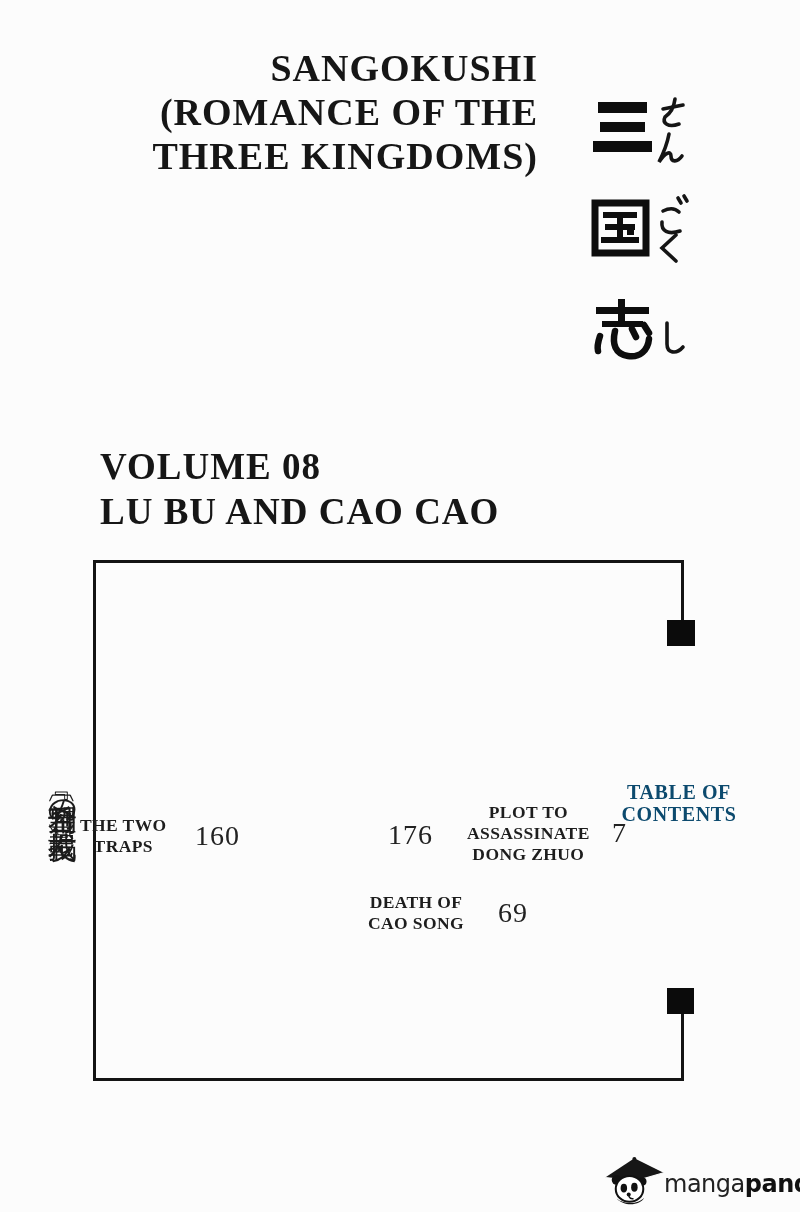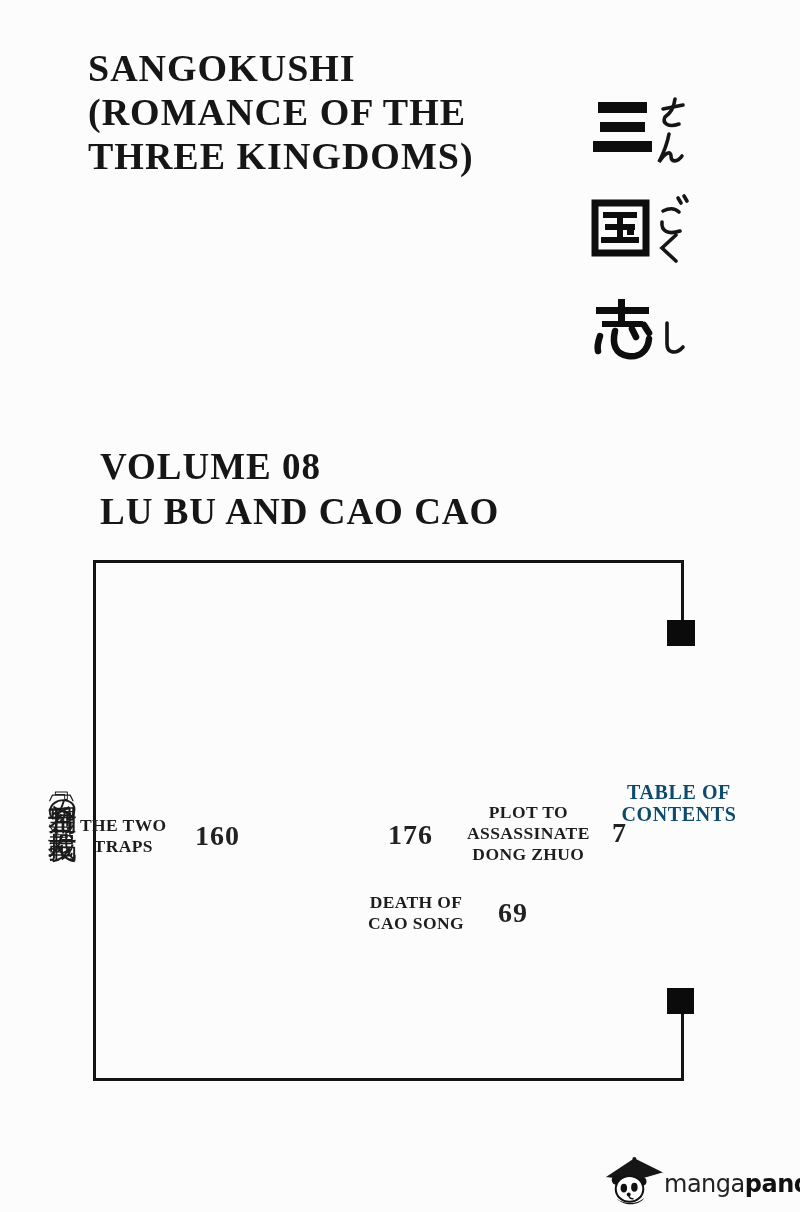--- a/index.html
+++ b/index.html
@@ -11,21 +11,21 @@
     overflow:hidden;
     font-family:"Liberation Serif", serif;
     color:#161616;
   }
   .pre{white-space:pre-line;}
   .sr-only{position:absolute;width:1px;height:1px;overflow:hidden;clip:rect(0 0 0 0);white-space:nowrap;}
 
   
   .main-title{
     position:absolute;left:88px;top:46px;width:450px;
-    text-align:left;
+    text-align:right;
     font-size:38px;line-height:44px;font-weight:600;
     letter-spacing:1px;
   }
   .kanji-art{position:absolute;left:588px;top:92px;}
 
   
   .volume-title{
     position:absolute;left:100px;top:444px;width:600px;
     font-size:37px;line-height:45px;font-weight:600;
     letter-spacing:1px;
@@ -45,21 +45,20 @@
     font-size:17.5px;line-height:21px;
     letter-spacing:0.4px;font-weight:600;color:#1d1d1d;
   }
   .dotted-leader{
     flex:1;width:3px;margin:11px auto 7px auto;
     background:repeating-linear-gradient(to bottom,#1a1a1a 0px,#1a1a1a 3px,transparent 3px,transparent 8px);
   }
   .page-number{
     font-size:28px;line-height:34px;color:#222;
     letter-spacing:1px;
-    font-weight:bold;
   }
   .toc-label{
     position:absolute;left:598px;top:781px;width:162px;
     text-align:center;font-size:20px;line-height:22px;
     letter-spacing:0.6px;font-weight:600;color:#0c4a6e;
   }
 
   
   .serialization-note{
     position:absolute;left:38px;top:786px;height:312px;

